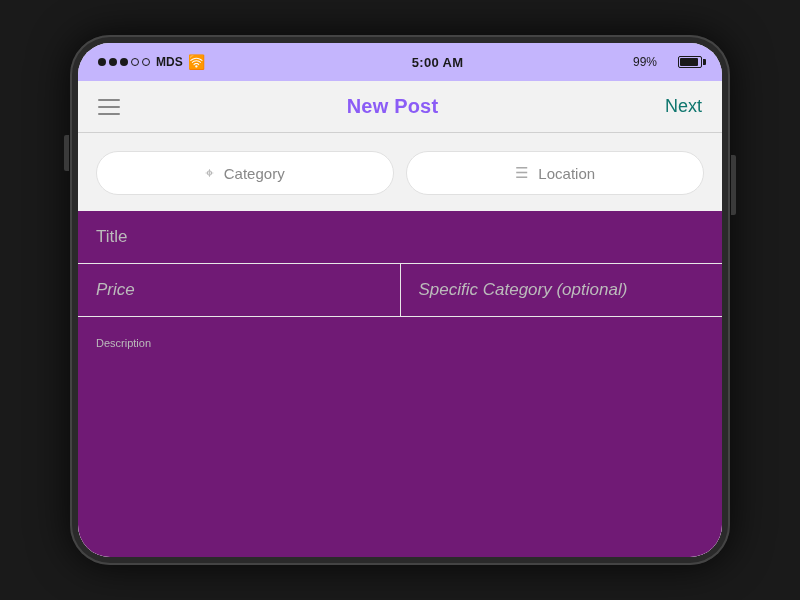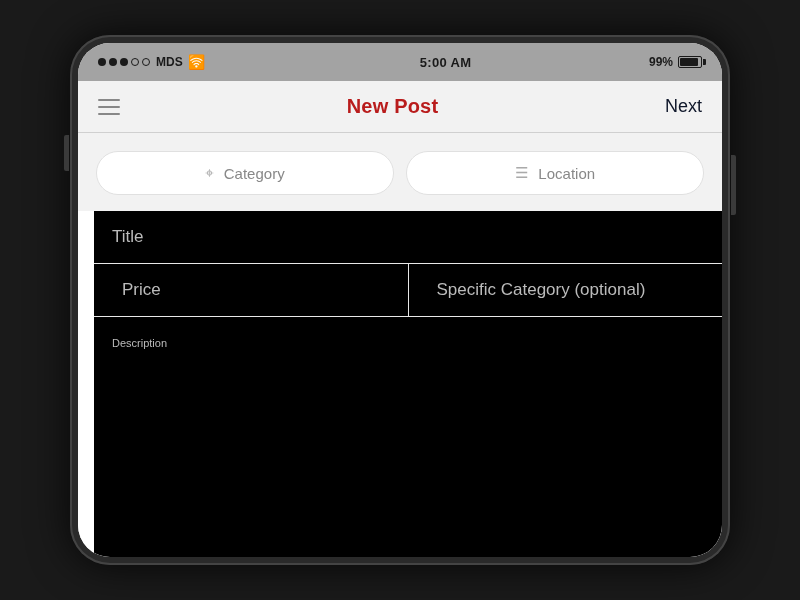--- a/index.html
+++ b/index.html
@@ -30,21 +30,21 @@
       height: 100%;
       background: #f2f2f2;
       border-radius: 32px;
       overflow: hidden;
       display: flex;
       flex-direction: column;
     }
 
     
     .status-bar {
-      background: #a3a3a3;
+      background: #c4b5fd;
       height: 38px;
       display: flex;
       align-items: center;
       justify-content: space-between;
       padding: 0 20px;
       flex-shrink: 0;
     }
 
     .status-left {
       display: flex;
@@ -79,23 +79,23 @@
       font-size: 13px;
       font-weight: 600;
       color: #1a1a1a;
       letter-spacing: 0.3px;
       padding-left: 36px;
     }
 
     .status-right {
       display: flex;
       align-items: center;
-      gap: 5px;
+      gap: 21px;
       font-size: 12px;
-      font-weight: 700;
+      font-weight: 400;
       color: #1a1a1a;
     }
 
     .battery-wrapper {
       display: flex;
       align-items: center;
       gap: 3px;
     }
 
     .battery-icon {
@@ -151,28 +151,28 @@
       display: block;
       width: 22px;
       height: 2px;
       background: #888;
       border-radius: 1px;
     }
 
     .nav-title {
       font-size: 20px;
       font-weight: 600;
-      color: #b91c1c;
+      color: #8b5cf6;
       letter-spacing: 0.2px;
     }
 
     .nav-next {
       font-size: 18px;
       font-weight: 400;
-      color: #0f172a;
+      color: #0f766e;
       cursor: pointer;
     }
 
     
     .content {
       flex: 1;
       background: #fff;
       display: flex;
       flex-direction: column;
       overflow: hidden;
@@ -204,24 +204,23 @@
     }
 
     .tag-btn-icon {
       font-size: 15px;
       color: #aaa;
     }
 
     
     .form-fields {
       flex: 1;
-      background: #000000;
+      background: #701a75;
       display: flex;
       flex-direction: column;
-      margin-left: 16px;
     }
 
     .field-row {
       padding: 16px 18px;
       border-bottom: 1px solid #e8e8e8;
       display: flex;
       align-items: center;
     }
 
     .field-label {
@@ -230,23 +229,24 @@
       font-weight: 400;
     }
 
     .field-row-split {
       display: flex;
       border-bottom: 1px solid #e8e8e8;
     }
 
     .field-half {
       flex: 1;
-      padding: 16px 28px;
+      padding: 16px 18px;
       display: flex;
       align-items: flex-end;
+      font-style: italic;
     }
 
     .field-half:first-child {
       border-right: 1px solid #e8e8e8;
     }
 
     .field-half .field-label {
       font-size: 17px;
       color: #bbb;
     }

